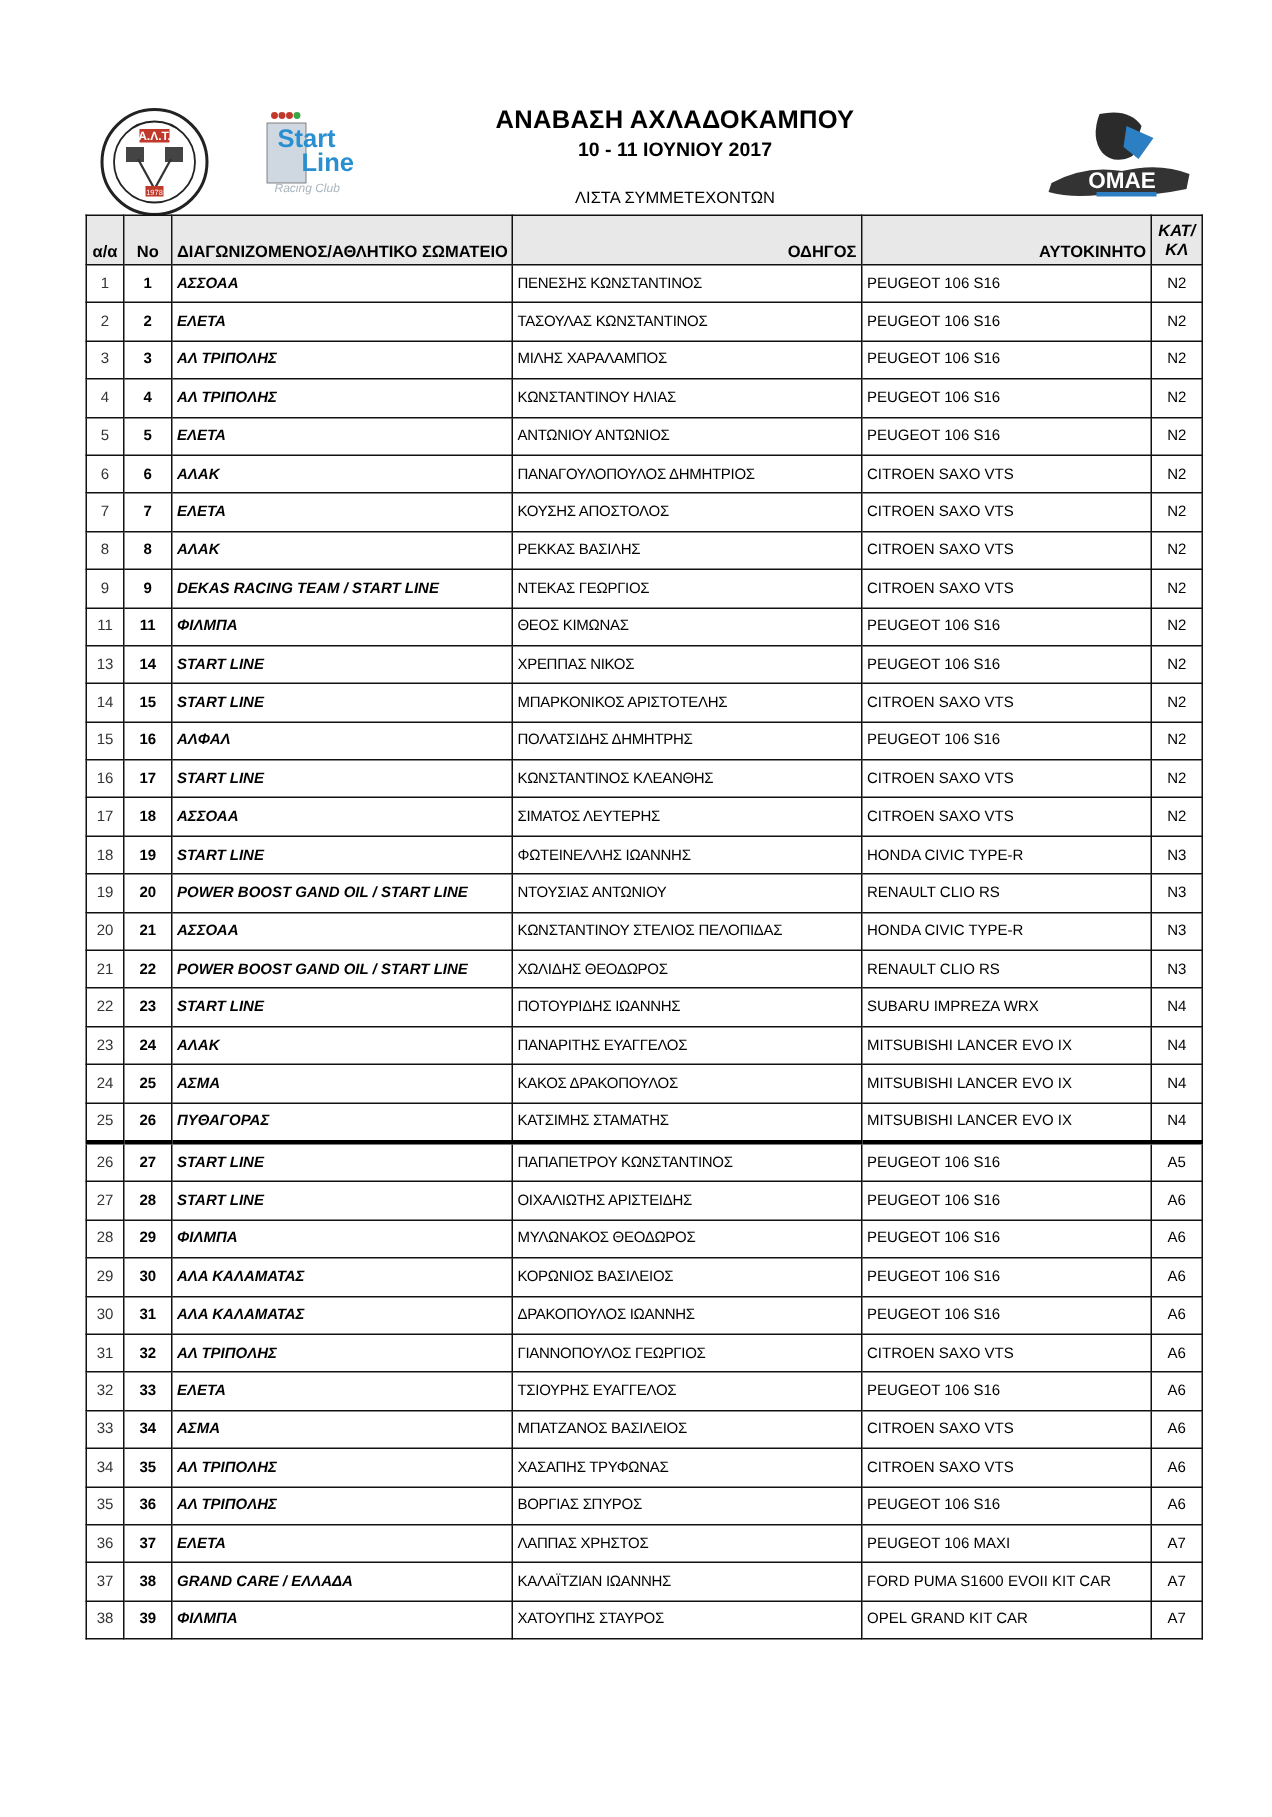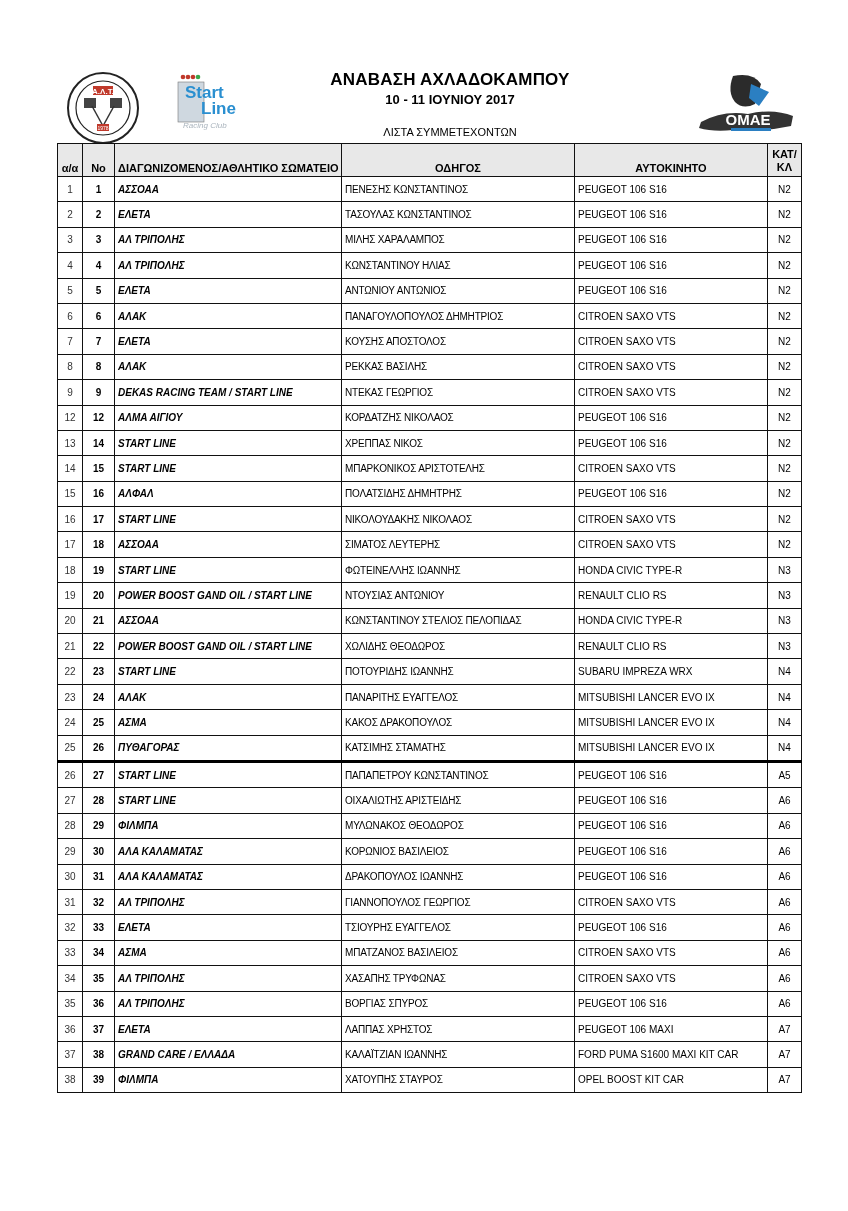--- a/index.html
+++ b/index.html
@@ -10,22 +10,22 @@
   #logo-startline { left: 175px; top: 72px; width: 102px; height: 60px; }
   #logo-omae { left: 693px; top: 70px; width: 105px; height: 68px; }
   .title { position: absolute; left: 300px; width: 300px; text-align: center; }
   #title-main { top: 70px; font-size: 17px; font-weight: bold; letter-spacing: 0.2px; }
   #title-date { top: 92px; font-size: 13px; font-weight: bold; }
   #title-list { top: 126px; font-size: 11px; }
   table { position: absolute; left: 57px; top: 143px; border-collapse: collapse;
           table-layout: fixed; width: 744px; }
   td, th { border: 1.5px solid #111; padding: 0 3px; overflow: hidden; white-space: nowrap; }
   th { background: #e8e8e8; height: 30px; font-size: 11px; font-weight: bold;
-       vertical-align: bottom; text-align: center; padding-bottom: 2px; }
-  th.c-kat { text-align: center; line-height: 13px; }
+       vertical-align: bottom; text-align: right; padding-bottom: 2px; }
+  th.c-kat { text-align: center; line-height: 13px; font-style: italic; }
   th.c-aa, th.c-no { text-align: center; }
   tr.row td { height: 24.4px; font-size: 10px; }
   tr.group-start td { border-top: 3px solid #000; }
   td.c-aa { text-align: center; font-size: 8.5px; color: #333; }
   td.c-no { text-align: center; font-size: 12px; font-weight: bold; }
   td.c-team { font-size: 10px; font-weight: bold; font-style: italic; }
   td.c-driver { font-size: 10px; letter-spacing: -0.2px; }
   td.c-car { font-size: 10px; }
   td.c-kat { text-align: center; font-size: 10px; }
 </style>
@@ -161,24 +161,24 @@
       </tr>
       <tr class="row">
         <td class="c-aa">9</td>
         <td class="c-no">9</td>
         <td class="c-team">DEKAS RACING TEAM / START LINE</td>
         <td class="c-driver">ΝΤΕΚΑΣ ΓΕΩΡΓΙΟΣ</td>
         <td class="c-car">CITROEN SAXO VTS</td>
         <td class="c-kat">N2</td>
       </tr>
       <tr class="row">
-        <td class="c-aa">12</td>
-        <td class="c-no">12</td>
-        <td class="c-team">ΑΛΜΑ ΑΙΓΙΟΥ</td>
-        <td class="c-driver">ΚΟΡΔΑΤΖΗΣ ΝΙΚΟΛΑΟΣ</td>
+        <td class="c-aa">11</td>
+        <td class="c-no">11</td>
+        <td class="c-team">ΦΙΛΜΠΑ</td>
+        <td class="c-driver">ΘΕΟΣ ΚΙΜΩΝΑΣ</td>
         <td class="c-car">PEUGEOT 106 S16</td>
         <td class="c-kat">N2</td>
       </tr>
       <tr class="row">
         <td class="c-aa">13</td>
         <td class="c-no">14</td>
         <td class="c-team">START LINE</td>
         <td class="c-driver">ΧΡΕΠΠΑΣ ΝΙΚΟΣ</td>
         <td class="c-car">PEUGEOT 106 S16</td>
         <td class="c-kat">N2</td>
@@ -196,21 +196,21 @@
         <td class="c-no">16</td>
         <td class="c-team">ΑΛΦΑΛ</td>
         <td class="c-driver">ΠΟΛΑΤΣΙΔΗΣ ΔΗΜΗΤΡΗΣ</td>
         <td class="c-car">PEUGEOT 106 S16</td>
         <td class="c-kat">N2</td>
       </tr>
       <tr class="row">
         <td class="c-aa">16</td>
         <td class="c-no">17</td>
         <td class="c-team">START LINE</td>
-        <td class="c-driver">ΝΙΚΟΛΟΥΔΑΚΗΣ ΝΙΚΟΛΑΟΣ</td>
+        <td class="c-driver">ΚΩΝΣΤΑΝΤΙΝΟΣ ΚΛΕΑΝΘΗΣ</td>
         <td class="c-car">CITROEN SAXO VTS</td>
         <td class="c-kat">N2</td>
       </tr>
       <tr class="row">
         <td class="c-aa">17</td>
         <td class="c-no">18</td>
         <td class="c-team">ΑΣΣΟΑΑ</td>
         <td class="c-driver">ΣΙΜΑΤΟΣ ΛΕΥΤΕΡΗΣ</td>
         <td class="c-car">CITROEN SAXO VTS</td>
         <td class="c-kat">N2</td>
@@ -365,25 +365,25 @@
         <td class="c-team">ΕΛΕΤΑ</td>
         <td class="c-driver">ΛΑΠΠΑΣ ΧΡΗΣΤΟΣ</td>
         <td class="c-car">PEUGEOT 106 MAXI</td>
         <td class="c-kat">A7</td>
       </tr>
       <tr class="row">
         <td class="c-aa">37</td>
         <td class="c-no">38</td>
         <td class="c-team">GRAND CARE / ΕΛΛΑΔΑ</td>
         <td class="c-driver">ΚΑΛΑΪΤΖΙΑΝ ΙΩΑΝΝΗΣ</td>
-        <td class="c-car">FORD PUMA S1600 MAXI KIT CAR</td>
+        <td class="c-car">FORD PUMA S1600 EVOII KIT CAR</td>
         <td class="c-kat">A7</td>
       </tr>
       <tr class="row">
         <td class="c-aa">38</td>
         <td class="c-no">39</td>
         <td class="c-team">ΦΙΛΜΠΑ</td>
         <td class="c-driver">ΧΑΤΟΥΠΗΣ ΣΤΑΥΡΟΣ</td>
-        <td class="c-car">OPEL BOOST KIT CAR</td>
+        <td class="c-car">OPEL GRAND KIT CAR</td>
         <td class="c-kat">A7</td>
       </tr>
     </tbody>
 </table>
 
 </body></html>

